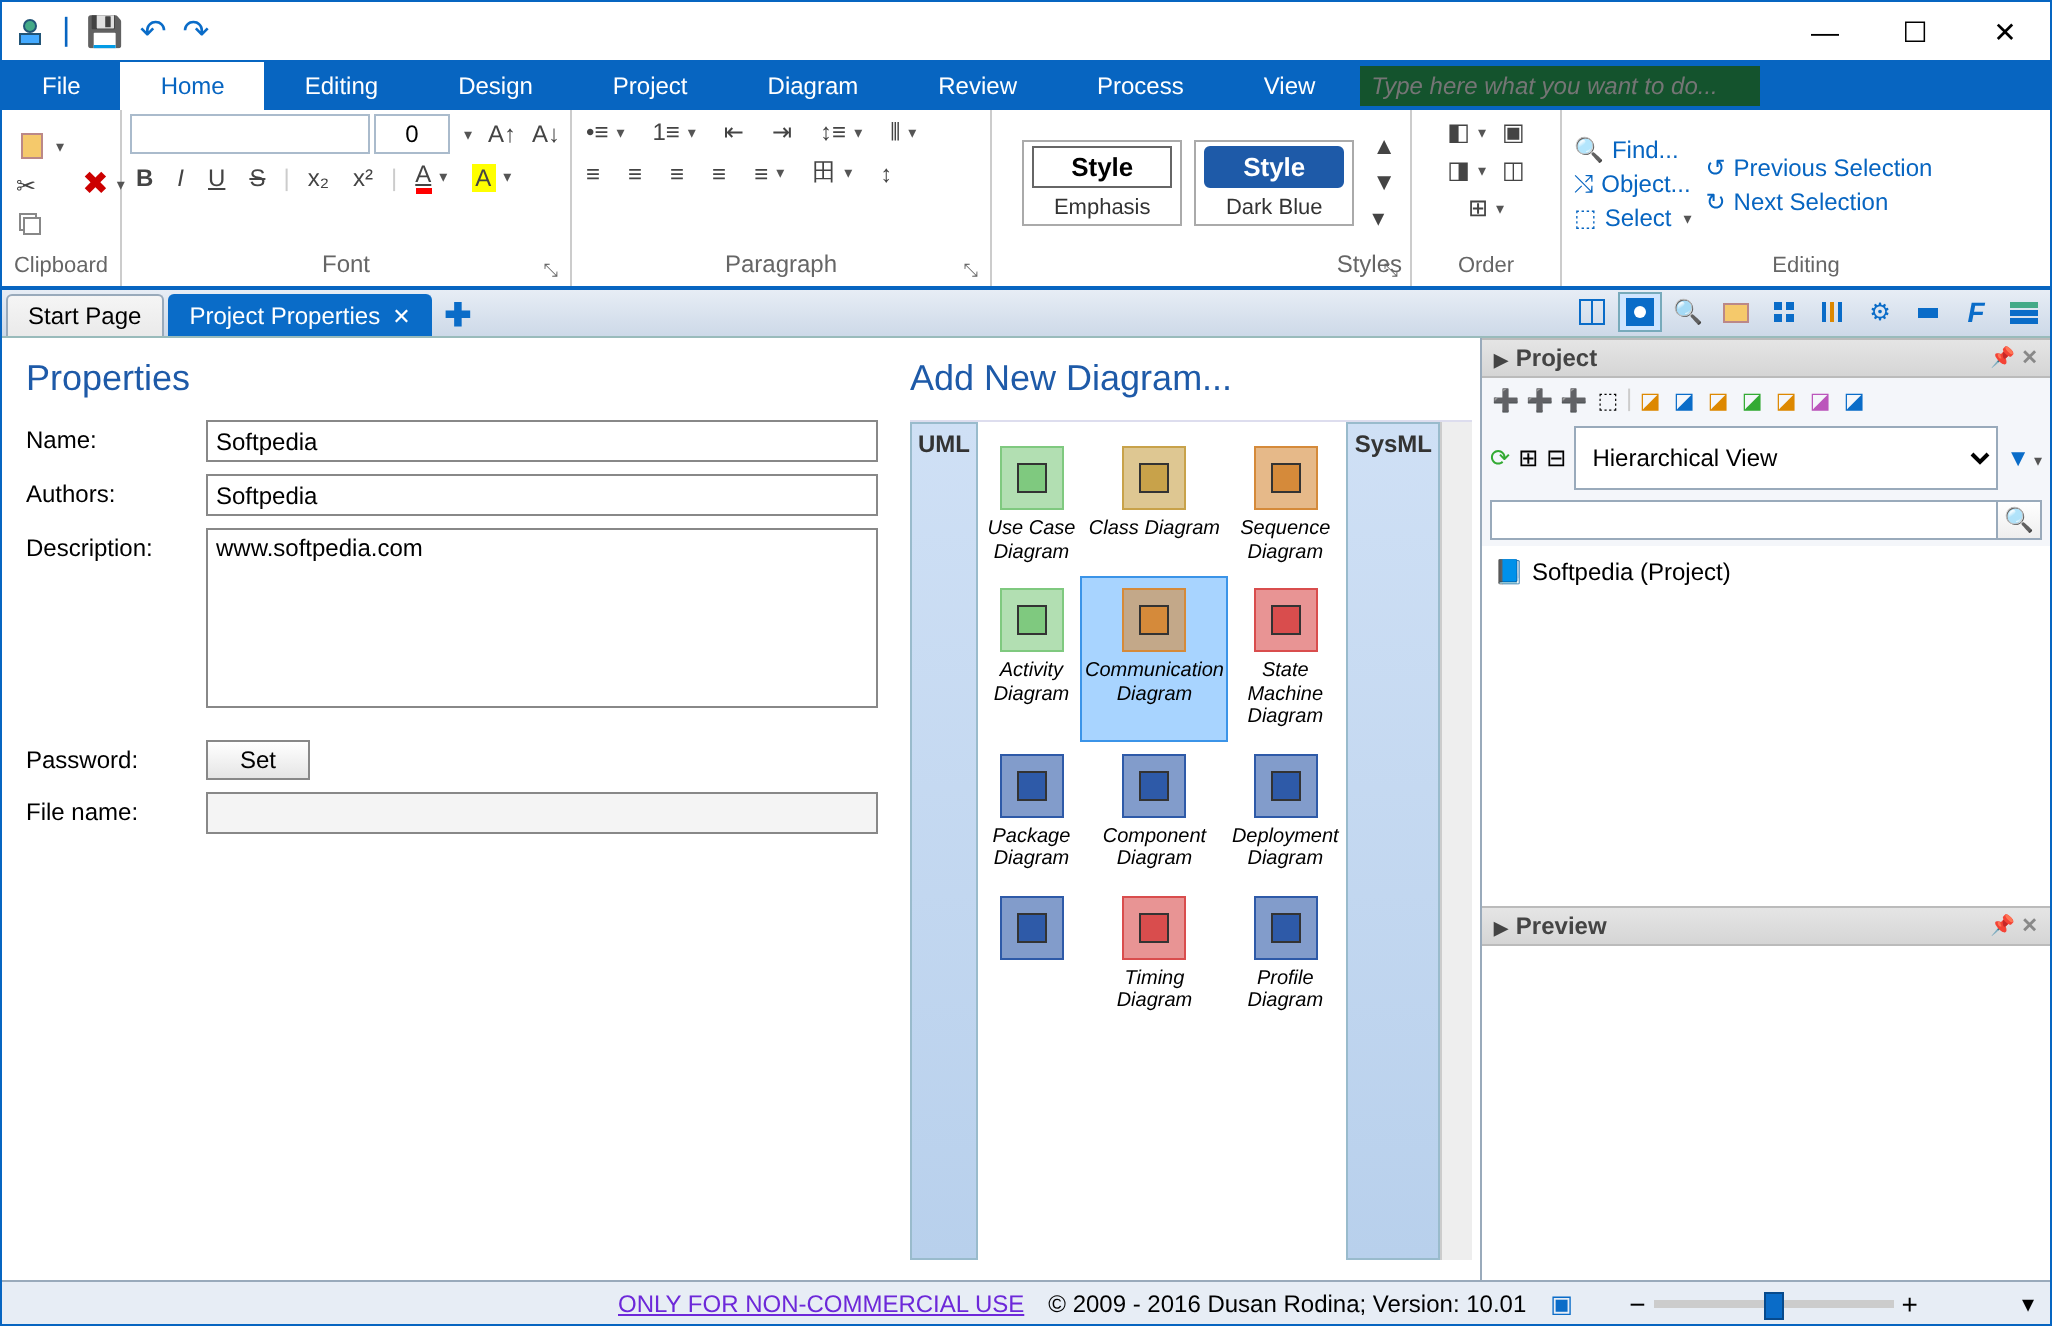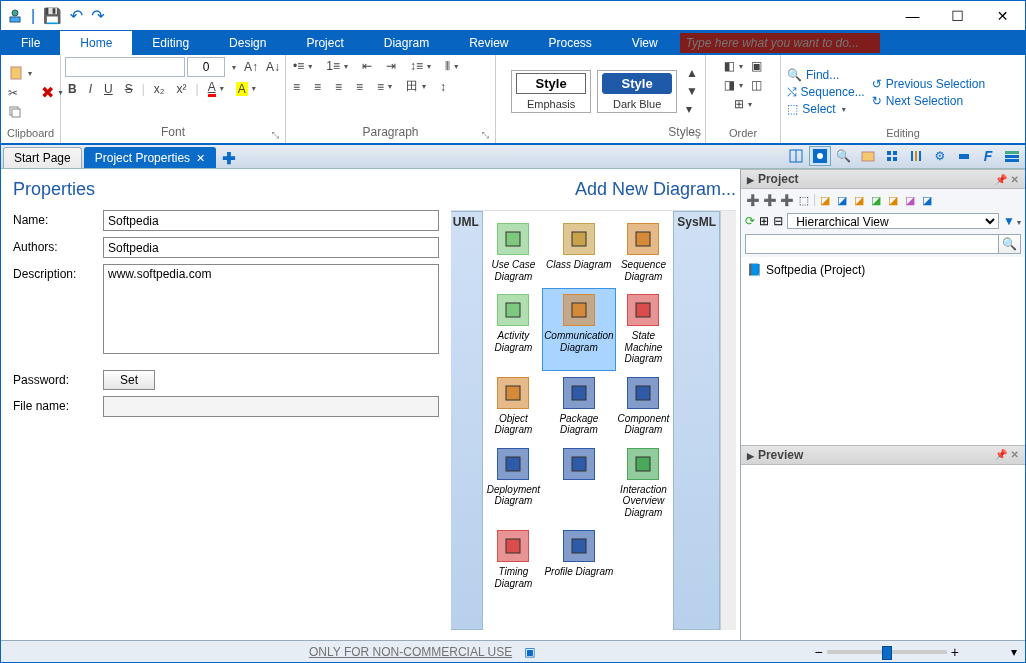--- a/index.html
+++ b/index.html
@@ -10,21 +10,21 @@
 .titlebar-left { display: flex; gap: 8px; align-items: center; }
 .titlebar-sep { color: #0765c1; font-size:16px; }
 .win-controls { display: flex; }
 .win-btn { width: 45px; height: 29px; display:flex; align-items:center; justify-content:center; font-size:14px; cursor:default; }
 
 
 .menubar { height: 24px; background: #0765c1; display: flex; align-items: stretch; }
 .menu-item { padding: 0 20px; color: #fff; display:flex; align-items:center; cursor:default; }
 .menu-item.file { background: #0765c1; }
 .menu-item.active { background: #fff; color: #0765c1; }
-.tellme { margin-left: auto; width: 200px; border:none; background:#7f1d1d; margin:2px; padding:0 6px; font-style: italic; color:#999; }
+.tellme { margin-left: auto; width: 200px; border:none; background:#14532d; margin:2px; padding:0 6px; font-style: italic; color:#999; }
 
 
 .ribbon { height: 90px; background: #fff; border-bottom: 2px solid #0765c1; display:flex; }
 .ribbon-group { border-right: 1px solid #ccc; display:flex; flex-direction:column; padding: 2px 4px;}
 .ribbon-group-body { flex:1; display:flex; align-items:center; gap:3px; }
 .ribbon-group-label { text-align:center; color:#666; font-size:11px; padding-bottom:2px; position:relative;}
 .ribbon-group-label .expand { position:absolute; right:2px; bottom:0; color:#666; font-size:9px; }
 .rbtn { padding: 2px 3px; display:inline-flex; align-items:center; gap:2px; cursor:default; color:#444;}
 .dd::after { content:"▾"; font-size:8px; color:#555; margin-left:2px;}
 .font-name { width: 120px; height:20px; border:1px solid #abc; }
@@ -45,21 +45,21 @@
 .doc-tab.active { background:#0a6cc8; color:#fff; border-color:#0a6cc8;}
 .tab-close { font-size:11px; }
 .tab-add { color:#0a6cc8; font-size:16px; font-weight:bold; padding:0 6px;}
 .toolbar-right { margin-left:auto; display:flex; gap:2px; padding:2px;}
 .tb-icon { width:22px; height:20px; display:flex; align-items:center; justify-content:center; border:1px solid transparent;}
 .tb-icon.sel { background:#cfe5ff; border-color:#7ab;}
 
 
 .main { flex:1; display:flex; overflow:hidden; }
 .left-pane { width: 450px; padding: 10px 12px; overflow:auto;}
-.mid-pane { flex:1; padding: 10px 4px; border-left:0; overflow:hidden; display:flex; flex-direction:column;align-items:flex-end;}
+.mid-pane { flex:1; padding: 10px 4px; border-left:0; overflow:hidden; display:flex; flex-direction:column;}
 .right-pane { width: 285px; background:#eef1f5; border-left:1px solid #9ab; display:flex; flex-direction:column;}
 
 .pane-title { color:#1e5aa8; font-size:18px; margin-bottom:10px;}
 
 .form-row { display:flex; margin-bottom:6px; align-items:flex-start;}
 .form-label { width:90px; padding-top:3px;}
 .form-input { flex:1; border:1px solid #888; padding:2px 4px; height:21px;}
 .form-textarea { flex:1; border:1px solid #888; padding:2px 4px; height:90px; resize:none; font-family:inherit;}
 .form-btn { width:52px; height:20px; background:linear-gradient(#fff,#e5e5e5); border:1px solid #888;}
 
@@ -73,31 +73,31 @@
 .diag-label { font-size:10px; line-height:1.15;font-style:italic;}
 .scroll-v { width:16px; background:#eee; border-left:1px solid #ccc;}
 
 
 .panel-hdr { background:linear-gradient(#e5e5e5,#d5d5d5); border-top:1px solid #bbb; border-bottom:1px solid #bbb; padding:2px 6px; font-weight:bold; color:#444; display:flex; align-items:center; gap:4px;}
 .panel-hdr .arrow::before{content:"▶"; font-size:9px;}
 .panel-hdr .pins { margin-left:auto; color:#888; font-size:10px;}
 .proj-toolbar { display:flex; gap:1px; padding:3px 4px; flex-wrap:wrap; background:#f4f6fa;}
 .proj-toolbar .mini { width:16px; height:16px; display:flex; align-items:center; justify-content:center; font-size:11px;}
 .proj-select-row { display:flex; padding:2px 4px; gap:4px; align-items:center; background:#f4f6fa;}
-.proj-select { flex:1; height:16px; border:1px solid #9ab; padding:0 4px; background:#fff;}
+.proj-select { flex:1; height:32px; border:1px solid #9ab; padding:0 4px; background:#fff;}
 .proj-search { display:flex; padding:3px 4px; background:#f4f6fa;}
 .proj-search input { flex:1; border:1px solid #9ab; height:20px; padding:0 4px;}
 .proj-search .sbtn { width:22px; border:1px solid #9ab; border-left:none; background:linear-gradient(#fff,#eee); display:flex;align-items:center;justify-content:center;}
 .tree { flex:1; background:#fff; padding:6px; overflow:auto;}
 .tree-item { display:flex; align-items:center; gap:4px;}
 .preview-body { flex:1; background:#fff;}
 
 
 .statusbar { height: 22px; background:#e7edf5; border-top:1px solid #9ab; display:flex; align-items:center; padding:0 8px; gap:12px; font-size:11px;}
-.statusbar a { color:#737373; }
+.statusbar a { color:#6d28d9; }
 .zoom-ctrl { margin-left:auto; display:flex; align-items:center; gap:4px;}
 .zoom-slider { width:120px; height:4px; background:#ccc; position:relative;}
 .zoom-slider::before{content:""; position:absolute; left:50%; top:-4px; width:8px; height:12px; background:#0a6cc8; border:1px solid #074a8c; transform:translateX(-50%);}
 .zoom-val { border:1px solid #0a6cc8; padding:0 4px; color:#0a6cc8;margin-top:47px;}
 
 svg { display:block; }
 </style>
 </head>
 <body>
 
@@ -248,21 +248,21 @@
 
   <div class="ribbon-group" style="flex:1; border-right:none;">
     <div class="ribbon-group-body">
       <div class="ribbon-col">
         <span class="edit-link">
             <span>🔍</span>
             <span>Find...</span>
           </span>
         <span class="edit-link">
             <span>⤭</span>
-            <span>Sequence...</span>
+            <span>Object...</span>
           </span>
         <span class="edit-link dd">
             <span>⬚</span>
             <span>Select</span>
           </span>
       </div>
       <div class="ribbon-col">
         <span class="edit-link">
             <span>↺</span>
             <span>Previous Selection</span>
@@ -412,28 +412,20 @@
               </div>
               <div class="diag-item">
                 <div class="diag-icon" style="background:#d94d4d99;border-color:#d94d4d">
                   <svg width="20" height="20">
                     <rect x="3" y="3" width="14" height="14" fill="#d94d4d" stroke="#333"></rect>
                   </svg>
                 </div>
                 <div class="diag-label">State Machine Diagram</div>
               </div>
               <div class="diag-item">
-                <div class="diag-icon" style="background:#d58a3a99;border-color:#d58a3a">
-                  <svg width="20" height="20">
-                    <rect x="3" y="3" width="14" height="14" fill="#d58a3a" stroke="#333"></rect>
-                  </svg>
-                </div>
-                <div class="diag-label">Object Diagram</div>
-              </div>
-              <div class="diag-item">
                 <div class="diag-icon" style="background:#2e5aa899;border-color:#2e5aa8">
                   <svg width="20" height="20">
                     <rect x="3" y="3" width="14" height="14" fill="#2e5aa8" stroke="#333"></rect>
                   </svg>
                 </div>
                 <div class="diag-label">Package Diagram</div>
               </div>
               <div class="diag-item">
                 <div class="diag-icon" style="background:#2e5aa899;border-color:#2e5aa8">
                   <svg width="20" height="20">
@@ -449,28 +441,20 @@
                   </svg>
                 </div>
                 <div class="diag-label">Deployment Diagram</div>
               </div>
               <div class="diag-item">
                 <div class="diag-icon" style="background:#2e5aa899;border-color:#2e5aa8">
                   <svg width="20" height="20">
                     <rect x="3" y="3" width="14" height="14" fill="#2e5aa8" stroke="#333"></rect>
                   </svg>
                 </div>
-              </div>
-              <div class="diag-item">
-                <div class="diag-icon" style="background:#4aa85a99;border-color:#4aa85a">
-                  <svg width="20" height="20">
-                    <rect x="3" y="3" width="14" height="14" fill="#4aa85a" stroke="#333"></rect>
-                  </svg>
-                </div>
-                <div class="diag-label">Interaction Overview Diagram</div>
               </div>
               <div class="diag-item">
                 <div class="diag-icon" style="background:#d94d4d99;border-color:#d94d4d">
                   <svg width="20" height="20">
                     <rect x="3" y="3" width="14" height="14" fill="#d94d4d" stroke="#333"></rect>
                   </svg>
                 </div>
                 <div class="diag-label">Timing Diagram</div>
               </div>
               <div class="diag-item">
@@ -530,20 +514,21 @@
         <span class="arrow"></span>
         <span>Preview</span>
         <span class="pins">📌 ✕</span>
       </div>
     <div class="preview-body"></div>
   </div>
 </div>
 
 <div class="statusbar">
   <a href="#" style="margin-left:300px;">ONLY FOR NON-COMMERCIAL USE</a>
+  <span>© 2009 - 2016 Dusan Rodina; Version: 10.01</span>
   <span style="color:#0a6cc8">▣</span>
   <div class="zoom-ctrl">
     <span style="font-size:14px;">−</span>
     <div class="zoom-slider"></div>
     <span style="font-size:14px;">+</span>
     <span class="zoom-val">100 %</span>
     <span>▾</span>
   </div>
 </div>
 

